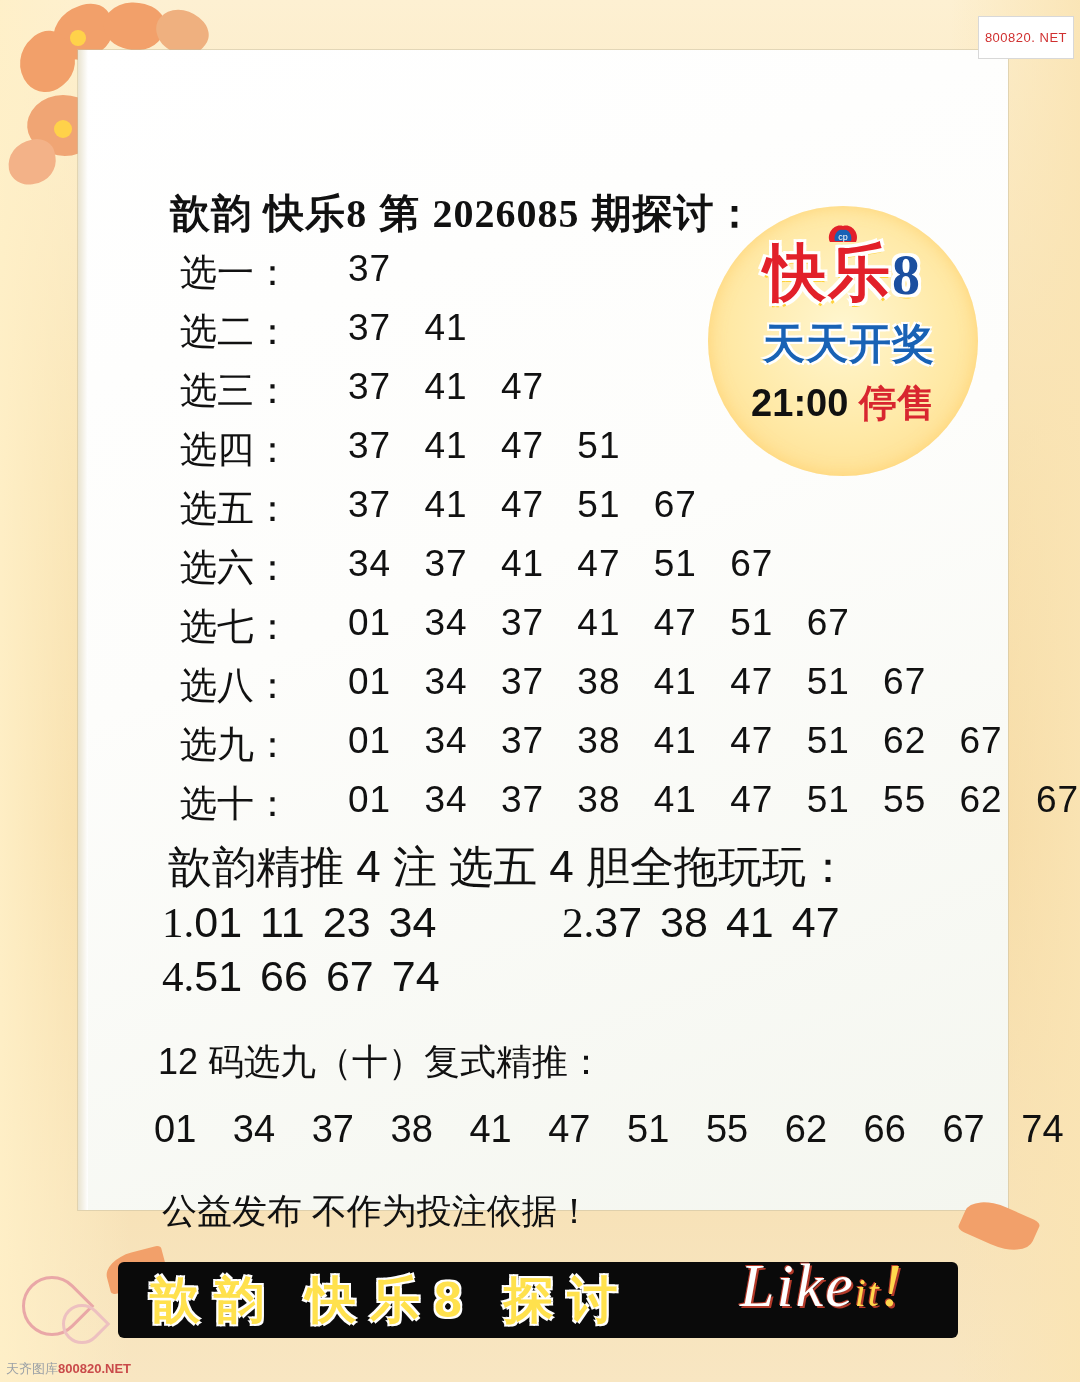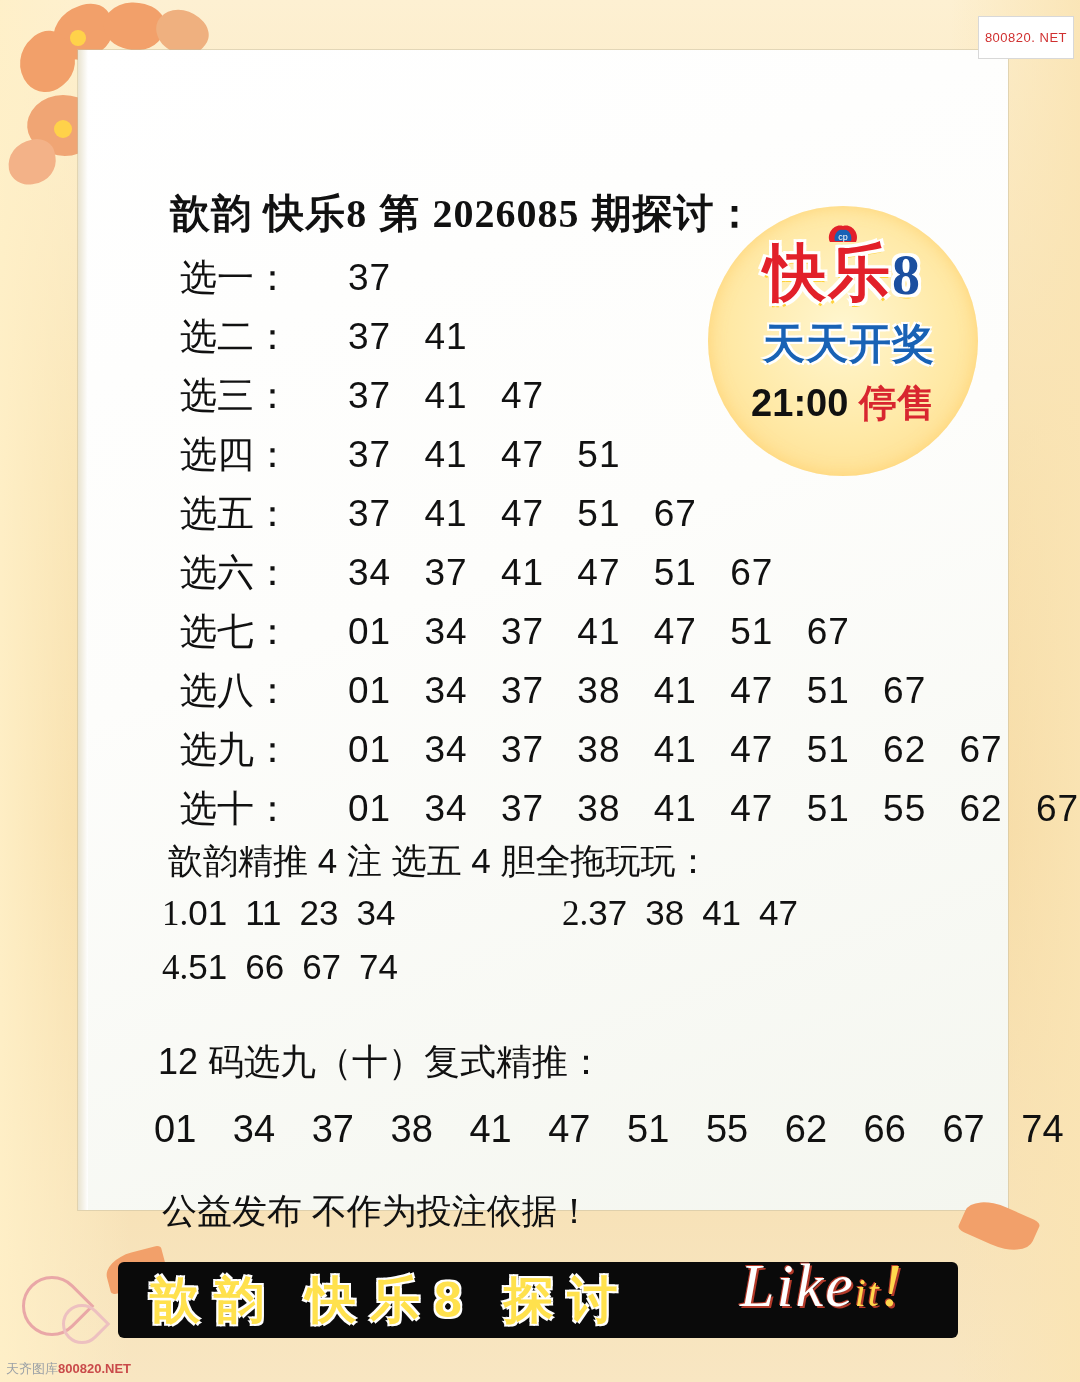--- a/index.html
+++ b/index.html
@@ -109,21 +109,20 @@
   
   .picks {
     position: absolute;
     left: 92px;
     top: 150px;
     width: 830px;
   }
   .pick-row {
     height: 59px;
     display: flex;
-    align-items: center;
     white-space: nowrap;
   }
   .pick-label {
     font-size: 37px;
     color: #111;
     width: 168px;
     flex: 0 0 168px;
   }
   .pick-nums {
     font-size: 37px;
@@ -192,35 +191,35 @@
     font-weight: 700;
     color: #111;
   }
   .logo-time .stop { color: #d8262f; }
 
   
   .rec-title {
     position: absolute;
     left: 80px;
     top: 740px;
-    font-size: 35px;
+    font-size: 44px;
     color: #111;
     white-space: nowrap;
   }
   .rec-rows {
     position: absolute;
     left: 74px;
     top: 795px;
     width: 800px;
   }
   .rec-line {
     height: 54px;
     display: flex;
-    align-items: flex-start;
-    font-size: 35px;
+    align-items: flex-end;
+    font-size: 43px;
     color: #111;
   }
   .rec-cell {
     width: 400px;
     white-space: nowrap;
   }
   .rec-cell .idx { font-family: "Liberation Serif", serif; }
   .rec-cell .n { margin-right: 18px; }
 
   

